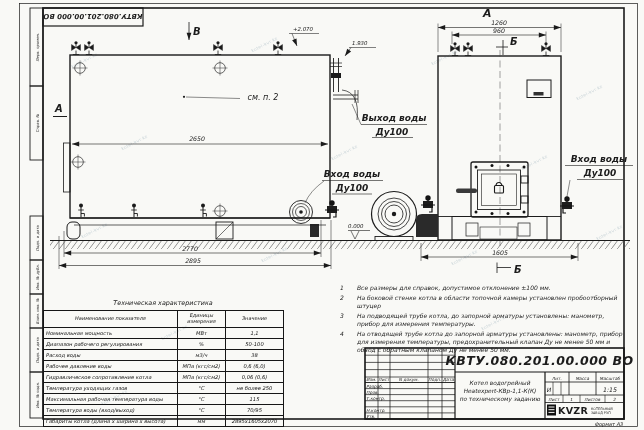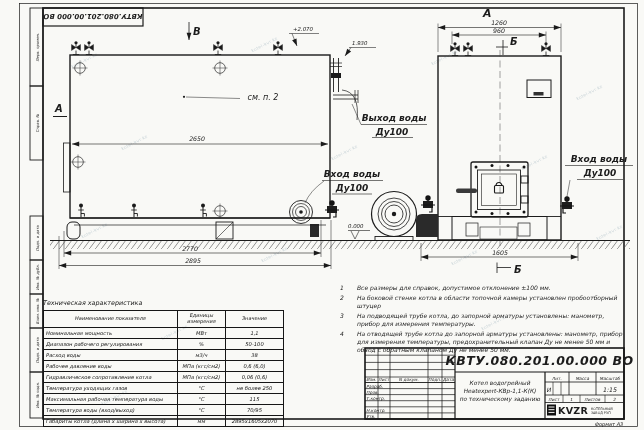--- a/index.html
+++ b/index.html
@@ -17,21 +17,21 @@
   .lbl{font-size:9px;font-weight:bold;text-anchor:middle;}
   .tb-s{font-size:4.3px;}
   .tb-c{font-size:4.3px;text-anchor:middle;}
   
   .notes{position:absolute;left:338px;top:284px;width:290px;}
   .note{display:flex;font:italic 6px/1.38 "DejaVu Sans",sans-serif;color:#222;margin-bottom:1.5px;}
   .note .n{width:17px;flex:none;padding-left:2px;}
   .note .t{flex:1;}
   
   .tech{position:absolute;left:43px;top:299px;width:240px;color:#161616;}
-  .tech-title{text-align:left;font:italic 6.4px "DejaVu Sans",sans-serif;height:11px;}
+  .tech-title{text-align:center;font:italic 6.4px "DejaVu Sans",sans-serif;height:11px;}
   table.tt{border-collapse:collapse;width:240px;table-layout:fixed;border:1.4px solid #161616;}
   .tt th,.tt td{border:0.8px solid #161616;font:italic 5.2px "DejaVu Sans",sans-serif;
      height:10px;text-align:center;padding:0 2px;overflow:hidden;white-space:nowrap;}
   .tt thead th{height:16px;font-size:5px;font-weight:normal;white-space:normal;line-height:1.15;}
   .tt td.l{text-align:left;}
 </style>
 </head>
 <body>
 
 <div class="sheet">

